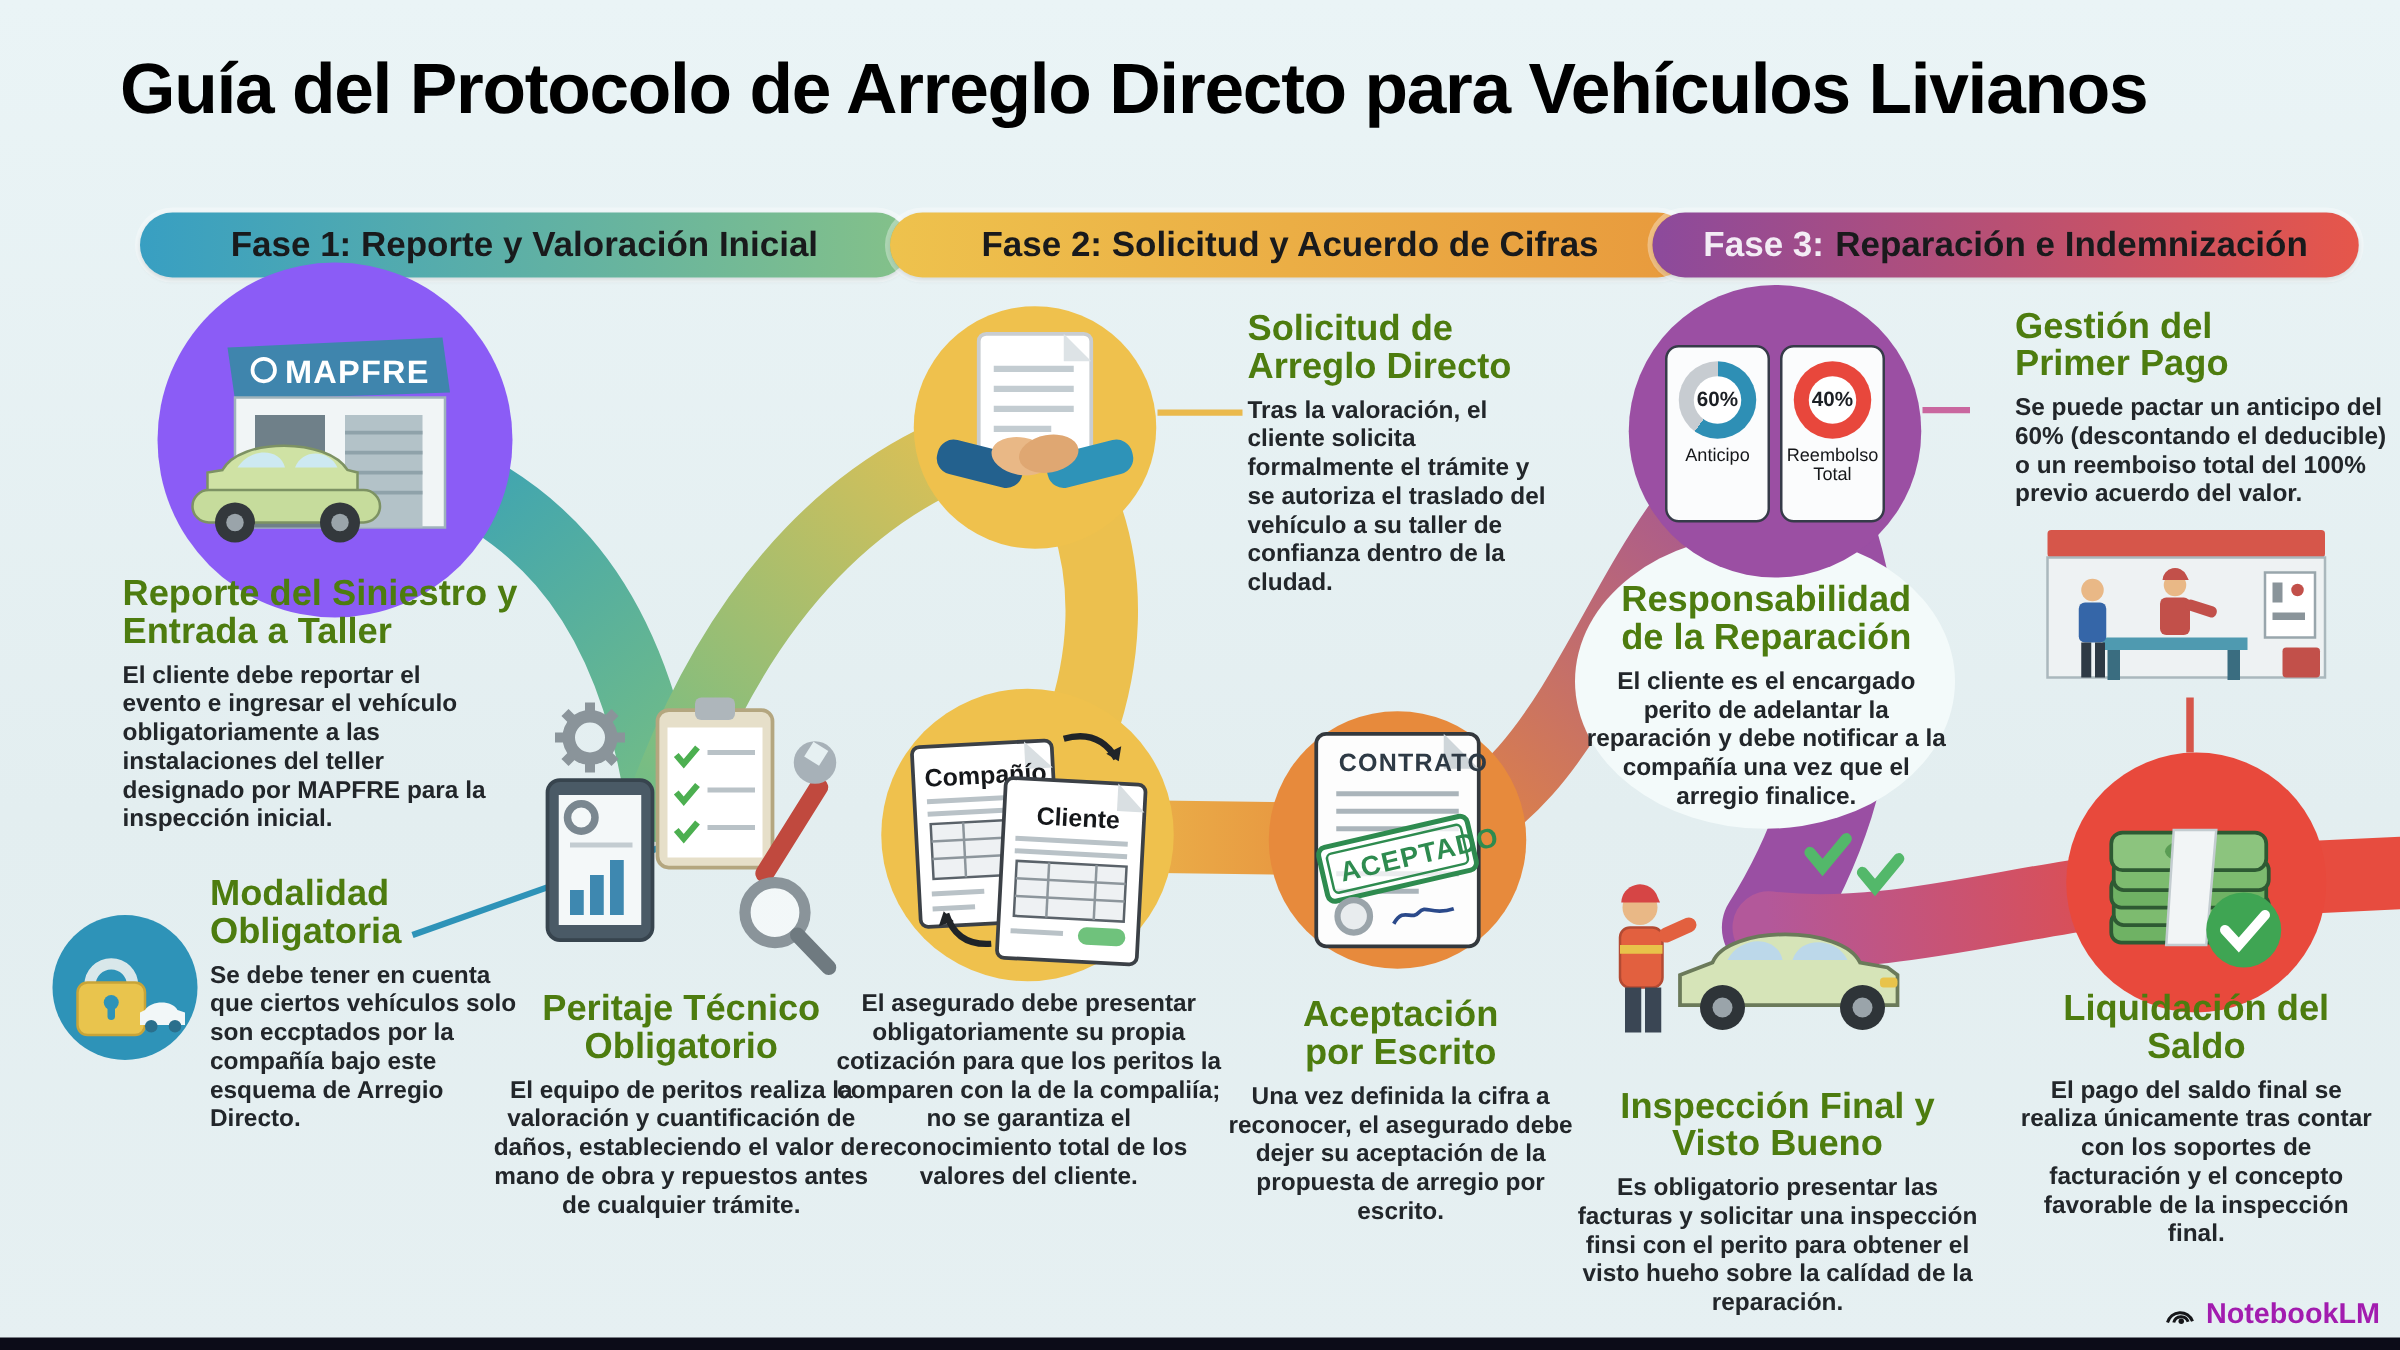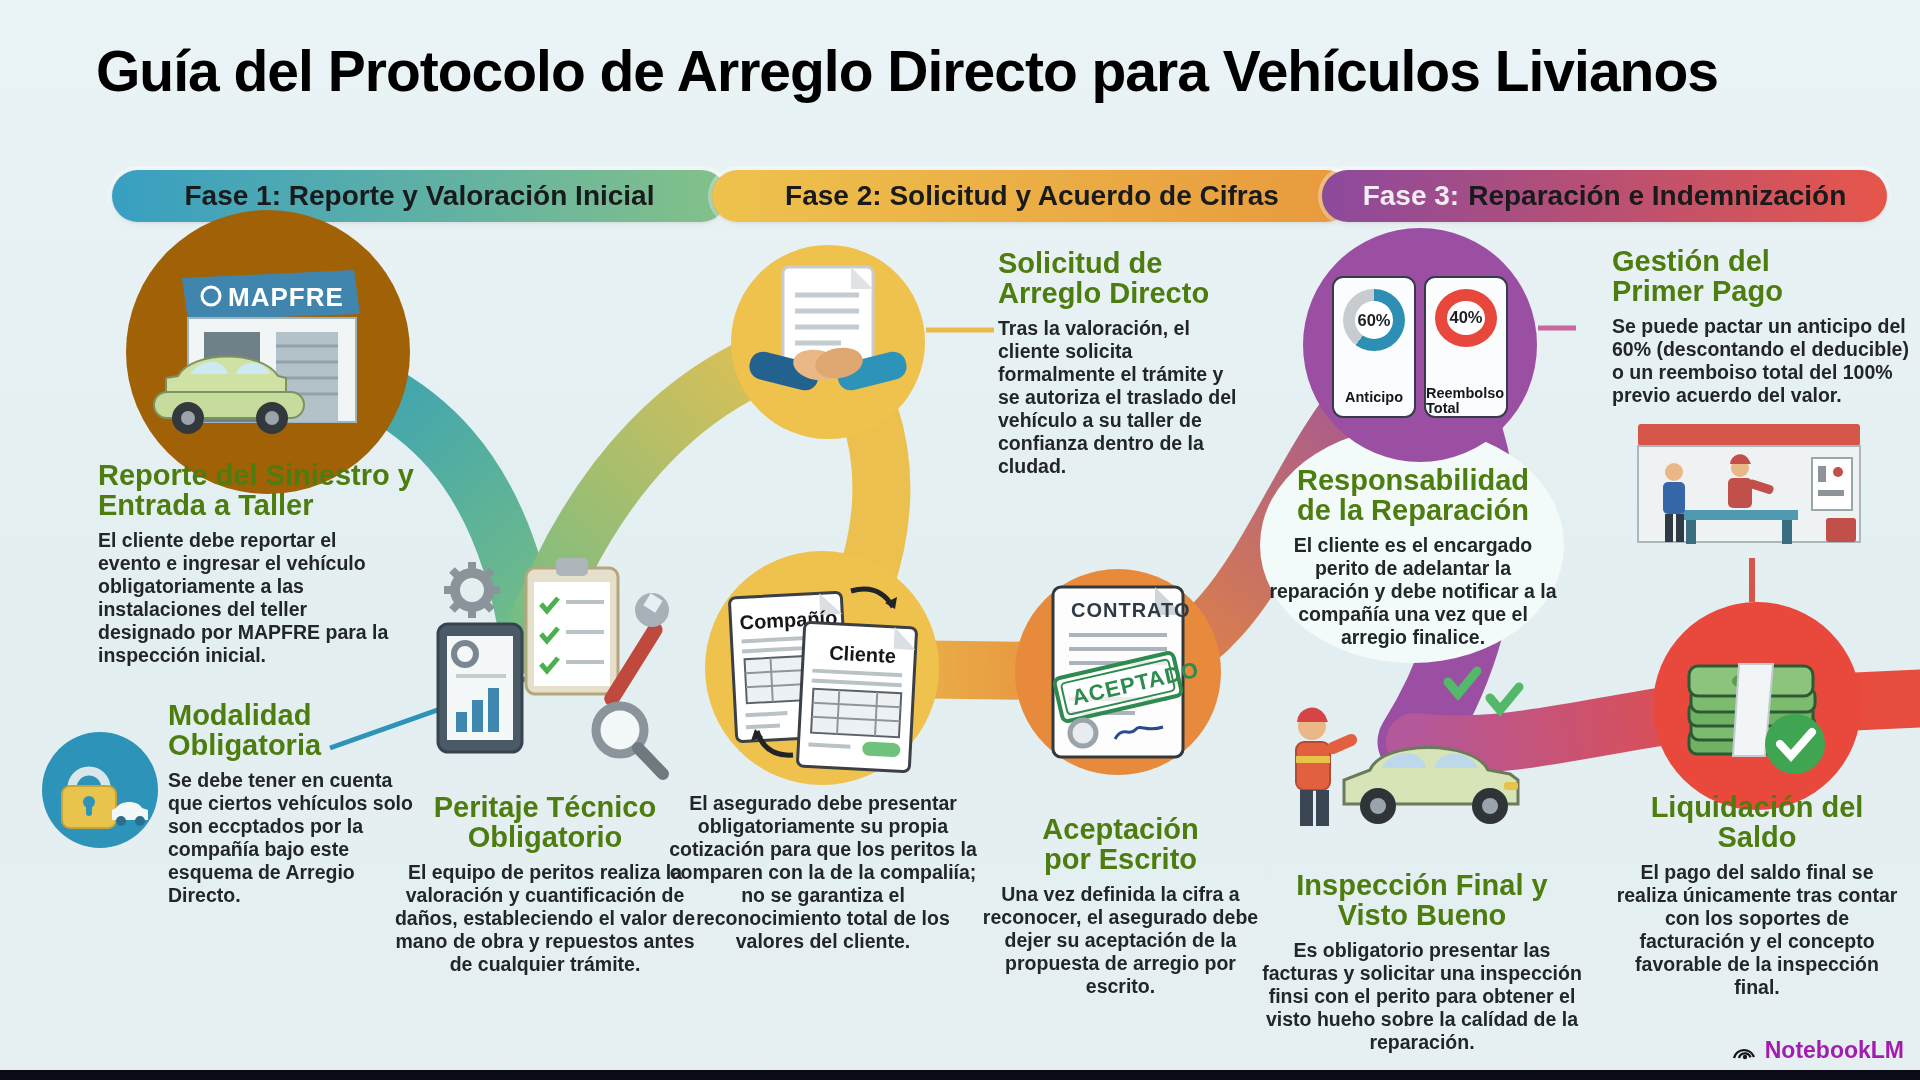--- a/index.html
+++ b/index.html
@@ -20,21 +20,21 @@
     top:170px;height:52px;border-radius:26px;
     display:flex;align-items:center;justify-content:center;gap:9px;
     font-size:28px;font-weight:800;color:#191a1c;
     box-shadow:0 0 0 4px rgba(255,255,255,.35),0 2px 4px rgba(0,0,0,.18);
   }
   .pill-1{left:112px;width:615px;background:linear-gradient(90deg,#389fc2,#84c189);}
   .pill-2{left:712px;width:640px;background:linear-gradient(90deg,#eec24d,#e89a3d);}
   .pill-3{left:1322px;width:565px;background:linear-gradient(90deg,#8c4a9c,#e6564a);}
   .pill-3 .prefix{color:#f3ecf5;}
   .node{border-radius:50%;z-index:2;}
-  .n-garage{left:126px;top:210px;width:284px;height:284px;background:#a16207;}
+  .n-garage{left:126px;top:210px;width:284px;height:284px;background:#8b5cf6;}
   .n-lock{left:42px;top:732px;width:116px;height:116px;background:#2e93b8;}
   .n-handshake{left:731px;top:245px;width:194px;height:194px;background:#efc14d;}
   .n-compare{left:705px;top:551px;width:234px;height:234px;background:#efc14d;}
   .n-contract{left:1015px;top:569px;width:206px;height:206px;background:#e78a3c;}
   .n-donut{left:1303px;top:228px;width:234px;height:234px;background:#9b4fa3;}
   .n-money{left:1653px;top:602px;width:208px;height:208px;background:#e8493c;}
   .node svg{width:100%;height:100%;display:block;}
   .illus{z-index:3;}
   .step{z-index:4;}
   .step-title{font-size:29px;font-weight:800;line-height:1.04;color:#4d7c0f;margin-bottom:9px;}
@@ -46,21 +46,21 @@
   .donut-card{
     width:84px;height:142px;background:#fbfcfd;border:2.5px solid #363b49;border-radius:11px;
     display:flex;flex-direction:column;align-items:center;
   }
   .donut{width:62px;height:62px;border-radius:50%;position:relative;margin:11px auto 7px;}
   .donut.d60{background:conic-gradient(#2e8fb5 0 216deg,#c7ccd1 216deg 360deg);}
   .donut.d40{background:conic-gradient(#e8473c 0 360deg);}
   .donut::after{content:"";position:absolute;inset:12px;background:#fff;border-radius:50%;}
   .donut-val{position:absolute;inset:0;display:flex;align-items:center;justify-content:center;
     z-index:1;font-size:16.5px;font-weight:800;color:#1c1f24;}
-  .donut-label{font-size:14.5px;font-weight:700;text-align:left;line-height:1.05;color:#15171a;margin-top:32px;}
+  .donut-label{font-size:14.5px;font-weight:400;text-align:center;line-height:1.05;color:#15171a;}
   .footer{right:16px;bottom:16px;display:flex;align-items:center;gap:7px;
     font-size:23px;font-weight:600;color:#a21caf;z-index:5;}
   .bottom-strip{left:0;right:0;bottom:0;height:10px;background:#0c0c18;z-index:6;}
 </style>
 </head>
 <body>
 
 <svg class="abs ribbon" width="1920" height="1080" viewBox="0 0 1920 1080">
   <defs>
     <linearGradient id="g1" gradientUnits="userSpaceOnUse" x1="268" y1="352" x2="530" y2="645">
@@ -406,21 +406,21 @@
 <div class="abs step" style="left:998px;top:248px;width:258px;">
   <div class="step-title" style="width:230px;">Solicitud de Arreglo Directo</div>
   <div class="step-body" style="width:248px;">Tras la valoración, el cliente solicita formalmente el trámite y se autoriza el traslado del vehículo a su taller de confianza dentro de la cludad.</div>
 </div>
 
 <div class="abs step center" style="left:667px;top:792px;width:312px;">
   <div class="step-body">El asegurado debe presentar obligatoriamente su propia cotización para que los peritos la comparen con la de la compaliía; no se garantiza el reconocimiento total de los valores del cliente.</div>
 </div>
 
 <div class="abs step center" style="left:978px;top:797px;width:285px;">
-  <div class="step-title" style="width:210px;margin:17px auto 9px;">Aceptación por Escrito</div>
+  <div class="step-title" style="width:210px;margin:0 auto 9px;">Aceptación por Escrito</div>
   <div class="step-body">Una vez definida la cifra a reconocer, el asegurado debe dejer su aceptación de la propuesta de arregio por escrito.</div>
 </div>
 
 <div class="abs step" style="left:1568px;top:246px;width:308px;margin-left:44px;">
   <div class="step-title" style="width:220px;">Gestión del Primer Pago</div>
   <div class="step-body">Se puede pactar un anticipo del 60% (descontando el deducible) o un reemboiso total del 100% previo acuerdo del valor.</div>
 </div>
 
 <div class="abs step center" style="left:1267px;top:465px;width:292px;">
   <div class="step-title" style="width:270px;margin:0 auto 9px;">Responsabilidad de la Reparación</div>

